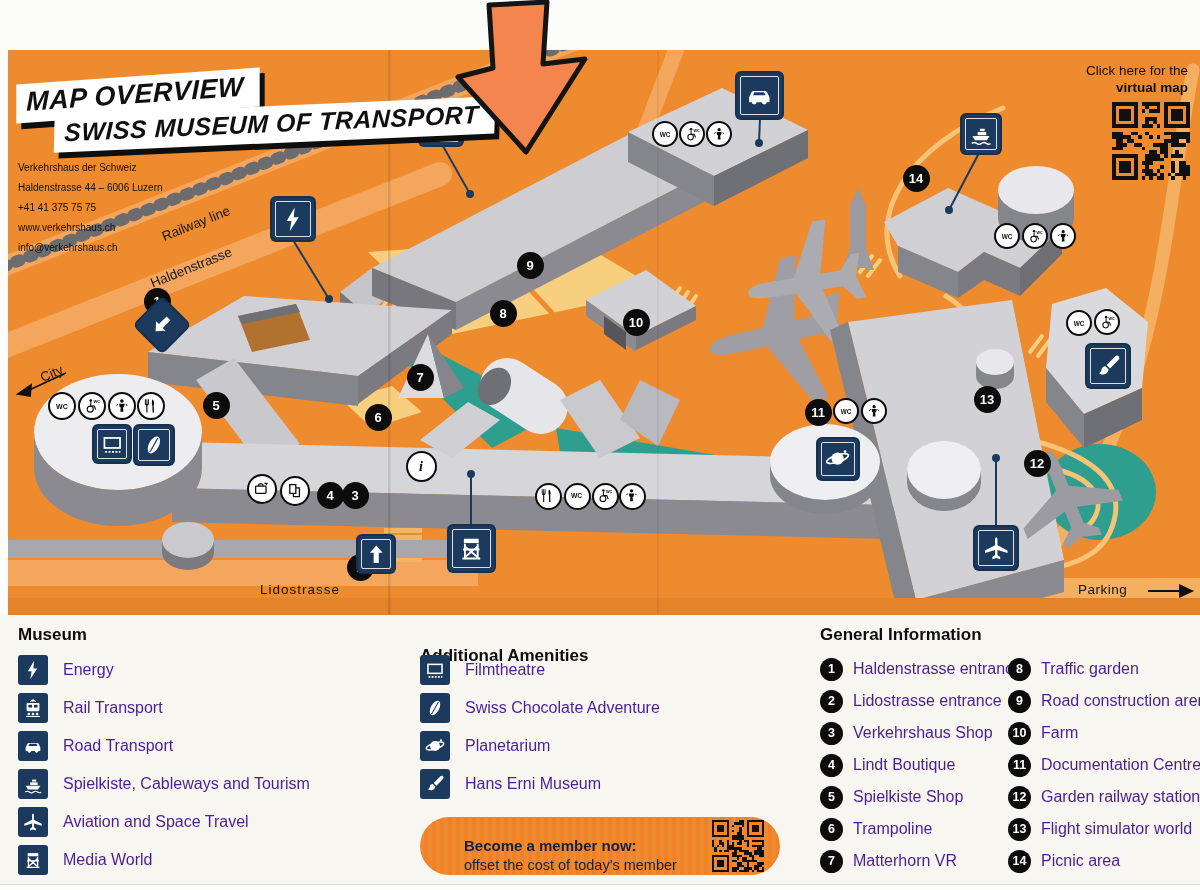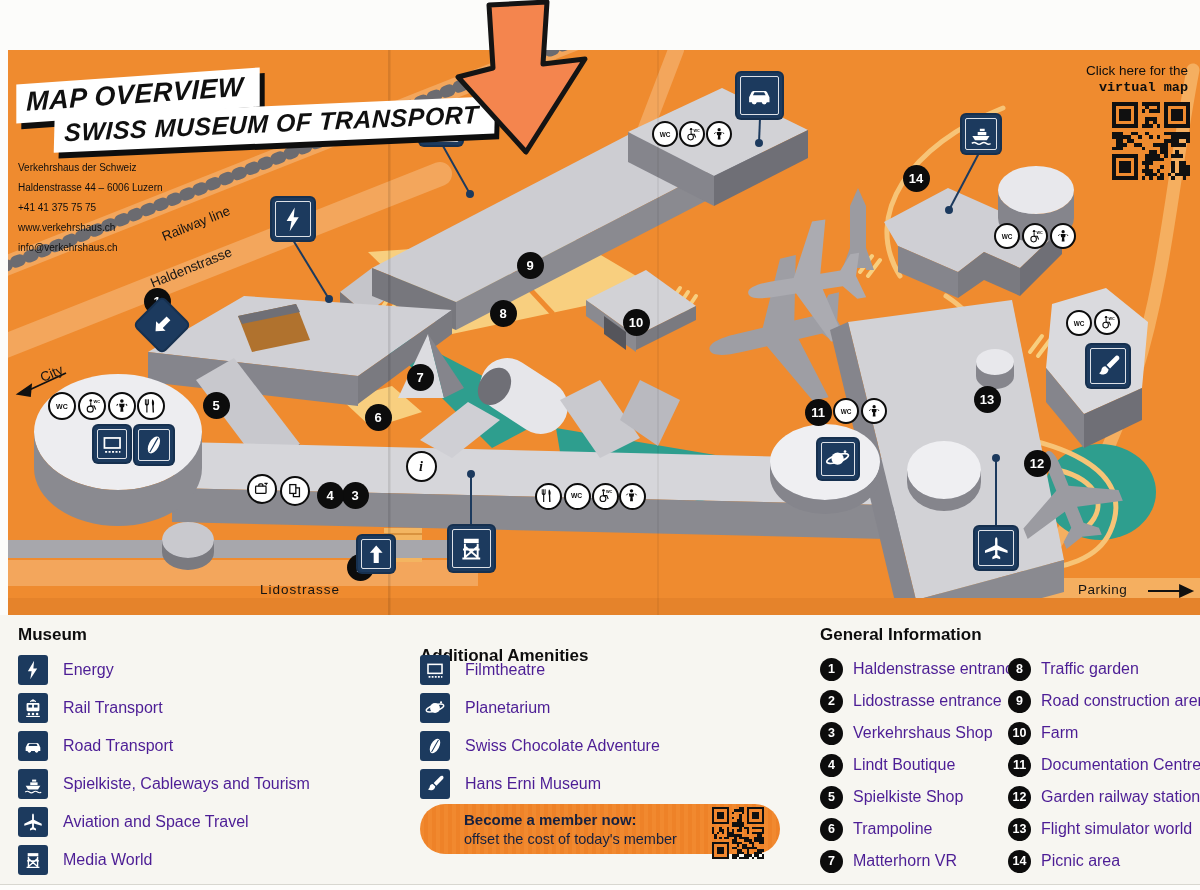--- a/index.html
+++ b/index.html
@@ -9,21 +9,21 @@
   .map{position:absolute;left:8px;top:50px;width:1192px;height:565px;background:#EF8B2F;overflow:hidden;}
   .map::after{content:"";position:absolute;inset:0;pointer-events:none;
         background:repeating-linear-gradient(90deg,rgba(255,255,255,.05) 0 2px,transparent 2px 6px);}
   svg.map-art{position:absolute;left:0;top:0;width:100%;height:100%;z-index:1;}
   .banner{position:absolute;z-index:7;background:#fff;color:#101010;font-weight:700;font-style:italic;
         white-space:nowrap;padding:3px 16px 5px 10px;box-shadow:5px 6px 0 #0e0e0e;letter-spacing:.5px;}
   .banner1{left:8px;top:26px;font-size:27px;transform:rotate(-4deg) skewX(-4deg);}
   .banner2{left:46px;top:56px;font-size:25px;transform:rotate(-2.5deg) skewX(-4deg);}
   .address{position:absolute;z-index:6;left:10px;top:108px;font-size:10px;line-height:20px;}
   .vmap{position:absolute;z-index:6;right:12px;top:12px;text-align:right;font-size:13.5px;line-height:17px;}
-  .vmap .l2{font-weight:800;font-family:Liberation Mono, monospace;}
+  .vmap .l2{font-weight:800;}
   .qr-map{position:absolute;z-index:6;right:10px;top:52px;width:78px;height:78px;}
   .maplabel{position:absolute;z-index:4;font-size:13.5px;color:#141414;white-space:nowrap;}
   .lbl-railway{left:152px;top:166px;transform:rotate(-22deg);}
   .lbl-halden{left:140px;top:210px;transform:rotate(-22deg);}
   .lbl-city{left:32px;top:316px;transform:rotate(-24deg);}
   .lbl-lido{left:252px;top:532px;letter-spacing:1px;}
   .lbl-parking{left:1070px;top:532px;letter-spacing:.5px;}
   .mk{position:absolute;z-index:6;width:27px;height:27px;background:#0c0c0c;color:#fff;border-radius:50%;
         display:flex;align-items:center;justify-content:center;font-weight:700;font-size:13px;}
   .circ{position:absolute;z-index:6;background:#fff;border:2px solid #0c0c0c;border-radius:50%;color:#0c0c0c;
@@ -44,22 +44,22 @@
   .list-museum{left:18px;top:36px;} .list-amen{left:420px;top:36px;}
   .list-gen1{left:820px;top:38px;} .list-gen2{left:1008px;top:38px;}
   .legend-item{display:flex;align-items:center;height:38px;gap:15px;}
   .sq-icon{position:relative;width:30px;height:30px;background:#1C3A5E;border-radius:3px;color:#fff;
         display:flex;align-items:center;justify-content:center;flex:0 0 auto;}
   .sq-icon svg{width:22px;height:22px;}
   .legend-label{font-size:16px;color:#4c1d95;white-space:nowrap;}
   .gen-item{display:flex;align-items:center;height:32px;gap:10px;}
   .num-circ{width:23px;height:23px;background:#0c0c0c;color:#fff;border-radius:50%;flex:0 0 auto;
         display:flex;align-items:center;justify-content:center;font-size:12.5px;font-weight:700;}
-  .pill{position:absolute;left:420px;top:189px;width:360px;height:50px;border-radius:30px;
-        background:repeating-linear-gradient(90deg,#F1892F 0 4px,#EE8228 4px 8px);display:flex;align-items:center;}
+  .pill{position:absolute;left:420px;top:202px;width:360px;height:58px;border-radius:30px;
+        background:repeating-linear-gradient(90deg,#F1892F 0 4px,#EE8228 4px 8px);display:flex;align-items:flex-end;}
   .pill-text{margin-left:44px;color:#16213F;}
   .pill-l1{font-size:15px;font-weight:800;line-height:20px;}
   .pill-l2{font-size:14.5px;line-height:19px;}
   .qr-member{position:absolute;right:16px;top:3px;width:52px;height:52px;}
   .bstrip{position:absolute;left:0;top:884px;width:1200px;height:6px;background:#FDFDFB;border-top:1.5px solid #D8D7D0;z-index:3;}
 </style>
 </head>
 <body>
 
 <div class="page">
@@ -683,36 +683,36 @@
               <rect x="5.2" y="6.7" width="13.6" height="8.1" fill="#1C3A5E"></rect>
               <path d="M5 19.5h2M8.4 19.5h2M11.8 19.5h2M15.2 19.5h2M18.6 19.5h1.4" stroke="currentColor" stroke-width="1.8"></path>
             </svg>
           </span>
     <span class="legend-label">Filmtheatre</span>
   </div>
 
   <div class="legend-item">
     <span class="sq-icon">
             <svg viewBox="0 0 24 24">
+              <ellipse cx="12" cy="12" rx="4.6" ry="8.6" transform="rotate(28 12 12)" fill="currentColor"></ellipse>
+              <path d="M8.2 18.6C10.5 15 13.5 9 15.8 5.4" stroke="#1C3A5E" stroke-width="1.1" fill="none"></path>
+            </svg>
+          </span>
+    <span class="legend-label">Swiss Chocolate Adventure</span>
+  </div>
+
+  <div class="legend-item">
+    <span class="sq-icon">
+            <svg viewBox="0 0 24 24">
               <circle cx="12" cy="12" r="5.4" fill="currentColor"></circle>
               <ellipse cx="12" cy="12" rx="10" ry="3.2" fill="none" stroke="currentColor" stroke-width="1.5" transform="rotate(-18 12 12)"></ellipse>
               <circle cx="18.6" cy="5.8" r="1.2" fill="currentColor"></circle>
             </svg>
           </span>
     <span class="legend-label">Planetarium</span>
-  </div>
-
-  <div class="legend-item">
-    <span class="sq-icon">
-            <svg viewBox="0 0 24 24">
-              <ellipse cx="12" cy="12" rx="4.6" ry="8.6" transform="rotate(28 12 12)" fill="currentColor"></ellipse>
-              <path d="M8.2 18.6C10.5 15 13.5 9 15.8 5.4" stroke="#1C3A5E" stroke-width="1.1" fill="none"></path>
-            </svg>
-          </span>
-    <span class="legend-label">Swiss Chocolate Adventure</span>
   </div>
 
   <div class="legend-item">
     <span class="sq-icon">
             <svg viewBox="0 0 24 24">
               <path d="M20.6 3.4c.9.9 1 2.3.1 3.2l-7.2 7.2-2.9-2.9 7-7c.8-.8 2.1-1.4 3-.5z" fill="currentColor"></path>
               <path d="M9.6 12l2.7 2.7c-.5 2.3-1.6 3.6-3.6 4.1-1.5.4-3.2 0-4.4-1 1.3-.7 1.8-1.6 2-3 .3-1.6 1.4-2.6 3.3-2.8z" fill="currentColor"></path>
             </svg>
           </span>
     <span class="legend-label">Hans Erni Museum</span>

